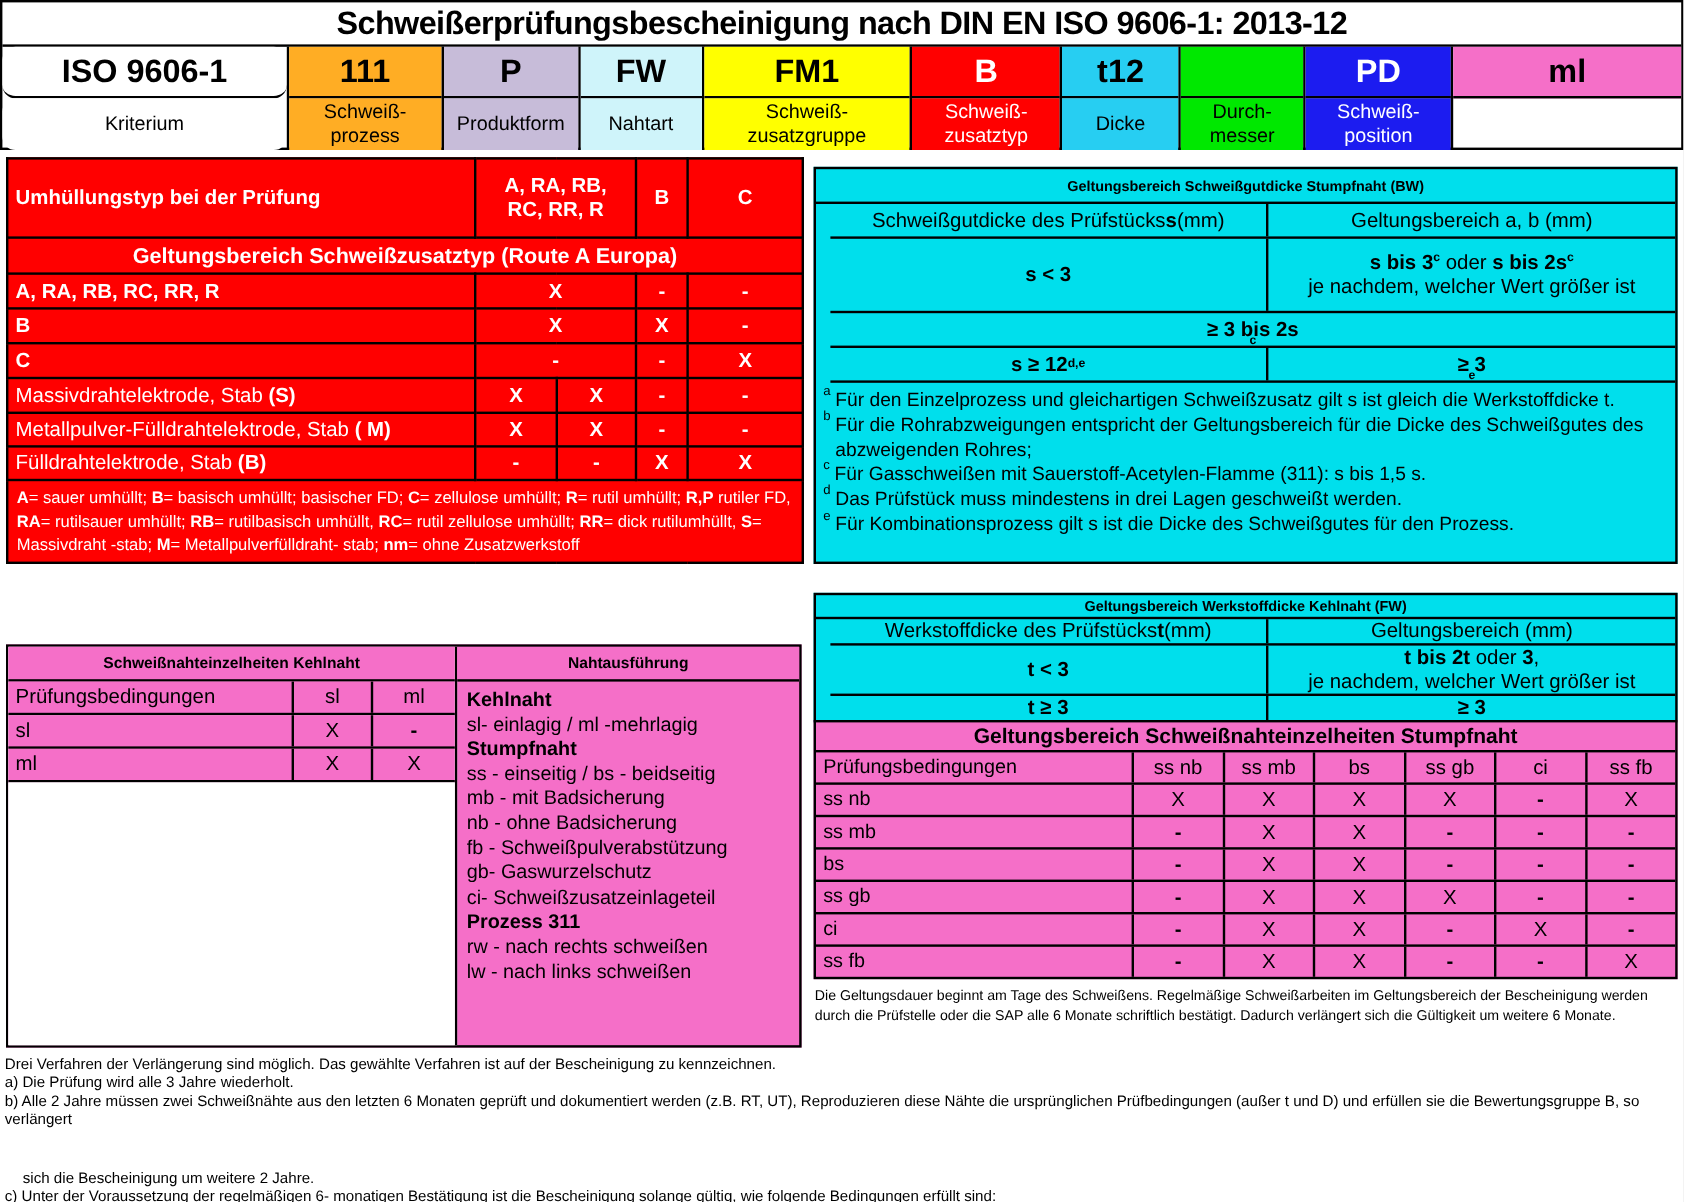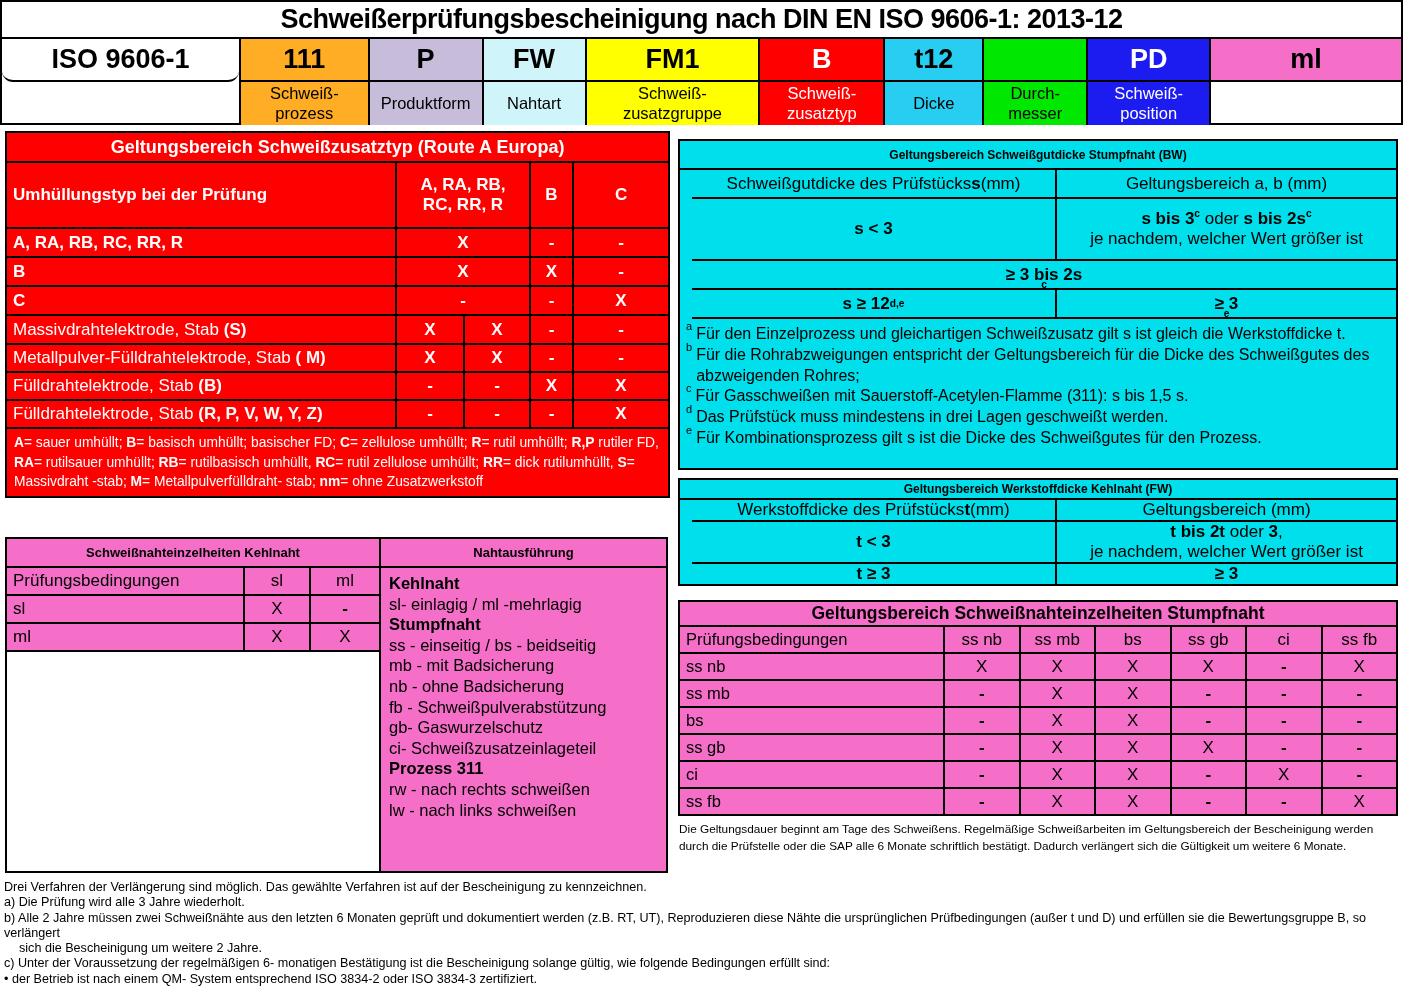--- a/index.html
+++ b/index.html
@@ -77,32 +77,33 @@
               font-weight:bold; font-size:17.5px; }
   .pk-row { display:flex; border-bottom:2px solid #000; font-size:16.5px; }
   .pk-row:last-child { border-bottom:none; }
   .pk-row > div { display:flex; align-items:center; box-sizing:border-box; height:25px; }
   .pk-lab { width:265px; border-right:2px solid #000; padding-left:6px; }
   .pk-c { flex:1; border-right:2px solid #000; justify-content:center; font-size:17px; }
   .pk-c:last-child { border-right:none; }
 
   .note { font-size:11.8px; line-height:1.45; }
   .footer { font-size:12.6px; line-height:15.3px; }
-  .footer .indent { padding-left:15px; }
+  .footer .indent { padding-left:15px;margin-top:34px; }
 </style>
 </head>
 <body>
 
 <div class="page">
 
   <div class="abs hdr">
     <div class="hdr-title">Schweißerprüfungsbescheinigung nach DIN EN ISO 9606-1: 2013-12</div>
     <div class="hdr-cols">
       <div class="hcol" style="width:16.93%">
         <div class="hcode c-iso">ISO 9606-1</div>
+        <div class="hlabel c-iso">Kriterium</div>
       </div>
       <div class="hcol" style="width:9.21%">
         <div class="hcode c-111">111</div>
         <div class="hlabel c-111">Schweiß-
 prozess</div>
       </div>
       <div class="hcol" style="width:8.14%">
         <div class="hcode c-p">P</div>
         <div class="hlabel c-p">Produktform</div>
       </div>
@@ -142,30 +143,30 @@
 
   <table class="redtbl abs" style="left:5px; top:131px;">
     <colgroup>
         <col style="width:390px">
         <col style="width:68px">
         <col style="width:66px">
         <col style="width:43px">
         <col style="width:96px">
       </colgroup>
     <tbody>
-        <tr style="height:28px">
-          <td class="ttl" colspan="5">Geltungsbereich Schweißzusatztyp (Route A Europa)</td>
-        </tr>
-    <tr style="height:66px">
+        <tr style="height:66px">
       <td class="lab">Umhüllungstyp bei der Prüfung</td>
       <td class="pre" colspan="2">A, RA, RB,
 RC, RR, R</td>
       <td class="m">B</td>
       <td class="m">C</td>
     </tr>
+    <tr style="height:28px">
+          <td class="ttl" colspan="5">Geltungsbereich Schweißzusatztyp (Route A Europa)</td>
+        </tr>
     <tr style="height:29px">
       <td class="lab">A, RA, RB, RC, RR, R</td>
       <td class="m" colspan="2">X</td>
       <td class="m">-</td>
       <td class="m">-</td>
     </tr>
     <tr style="height:29px">
       <td class="lab">B</td>
       <td class="m" colspan="2">X</td>
       <td class="m">X</td>
@@ -189,27 +190,20 @@
       <td class="m">X</td>
       <td class="m">X</td>
       <td class="m">-</td>
       <td class="m">-</td>
     </tr>
     <tr style="height:28px">
       <td class="labr"><span>Fülldrahtelektrode, Stab </span><span class="b">(B)</span></td>
       <td class="m">-</td>
       <td class="m">-</td>
       <td class="m">X</td>
-      <td class="m">X</td>
-    </tr>
-    <tr style="height:28px">
-      <td class="labr"><span>Fülldrahtelektrode, Stab </span><span class="b">(R, P, V, W, Y, Z)</span></td>
-      <td class="m">-</td>
-      <td class="m">-</td>
-      <td class="m">-</td>
       <td class="m">X</td>
     </tr>
     <tr style="height:62px">
       <td class="fno" colspan="5"><span class="b">A</span><span>= sauer umhüllt; </span><span class="b">B</span><span>= basisch umhüllt; basischer FD; </span><span class="b">C</span><span>= zellulose umhüllt; </span><span class="b">R</span><span>= rutil umhüllt; </span><span class="b">R,P</span><span> rutiler FD, </span><span class="b">RA</span><span>= rutilsauer umhüllt; </span><span class="b">RB</span><span>= rutilbasisch umhüllt, </span><span class="b">RC</span><span>= rutil zellulose umhüllt; </span><span class="b">RR</span><span>= dick rutilumhüllt, </span><span class="b">S</span><span>= Massivdraht -stab; </span><span class="b">M</span><span>= Metallpulverfülldraht- stab; </span><span class="b">nm</span><span>= ohne Zusatzwerkstoff</span></td>
     </tr>
   </tbody>
     </table>
 
   <div class="abs knwrap">
     <div class="kn-left">
@@ -302,21 +296,21 @@
           <sup>d</sup>
           <span>Das Prüfstück muss mindestens in drei Lagen geschweißt werden.</span>
         </div>
       <div class="cy-fn">
           <sup>e</sup>
           <span>Für Kombinationsprozess gilt s ist die Dicke des Schweißgutes für den Prozess.</span>
         </div>
     </div>
   </div>
 
-  <div class="abs cyan" style="left:678px; top:478px; width:720px; height:108px;">
+  <div class="abs cyan" style="left:678px; top:494px; width:720px; height:108px;">
     <div class="cy-title" style="height:26px;">Geltungsbereich Werkstoffdicke Kehlnaht (FW)</div>
     <div class="cy-row" style="height:26px;">
       <div class="cy-l">
           <span>Werkstoffdicke des Prüfstücks </span>
           <span class="b">t</span>
           <span> (mm)</span>
         </div>
       <div class="cy-r">Geltungsbereich (mm)</div>
     </div>
     <div class="cy-row" style="height:43px;">

